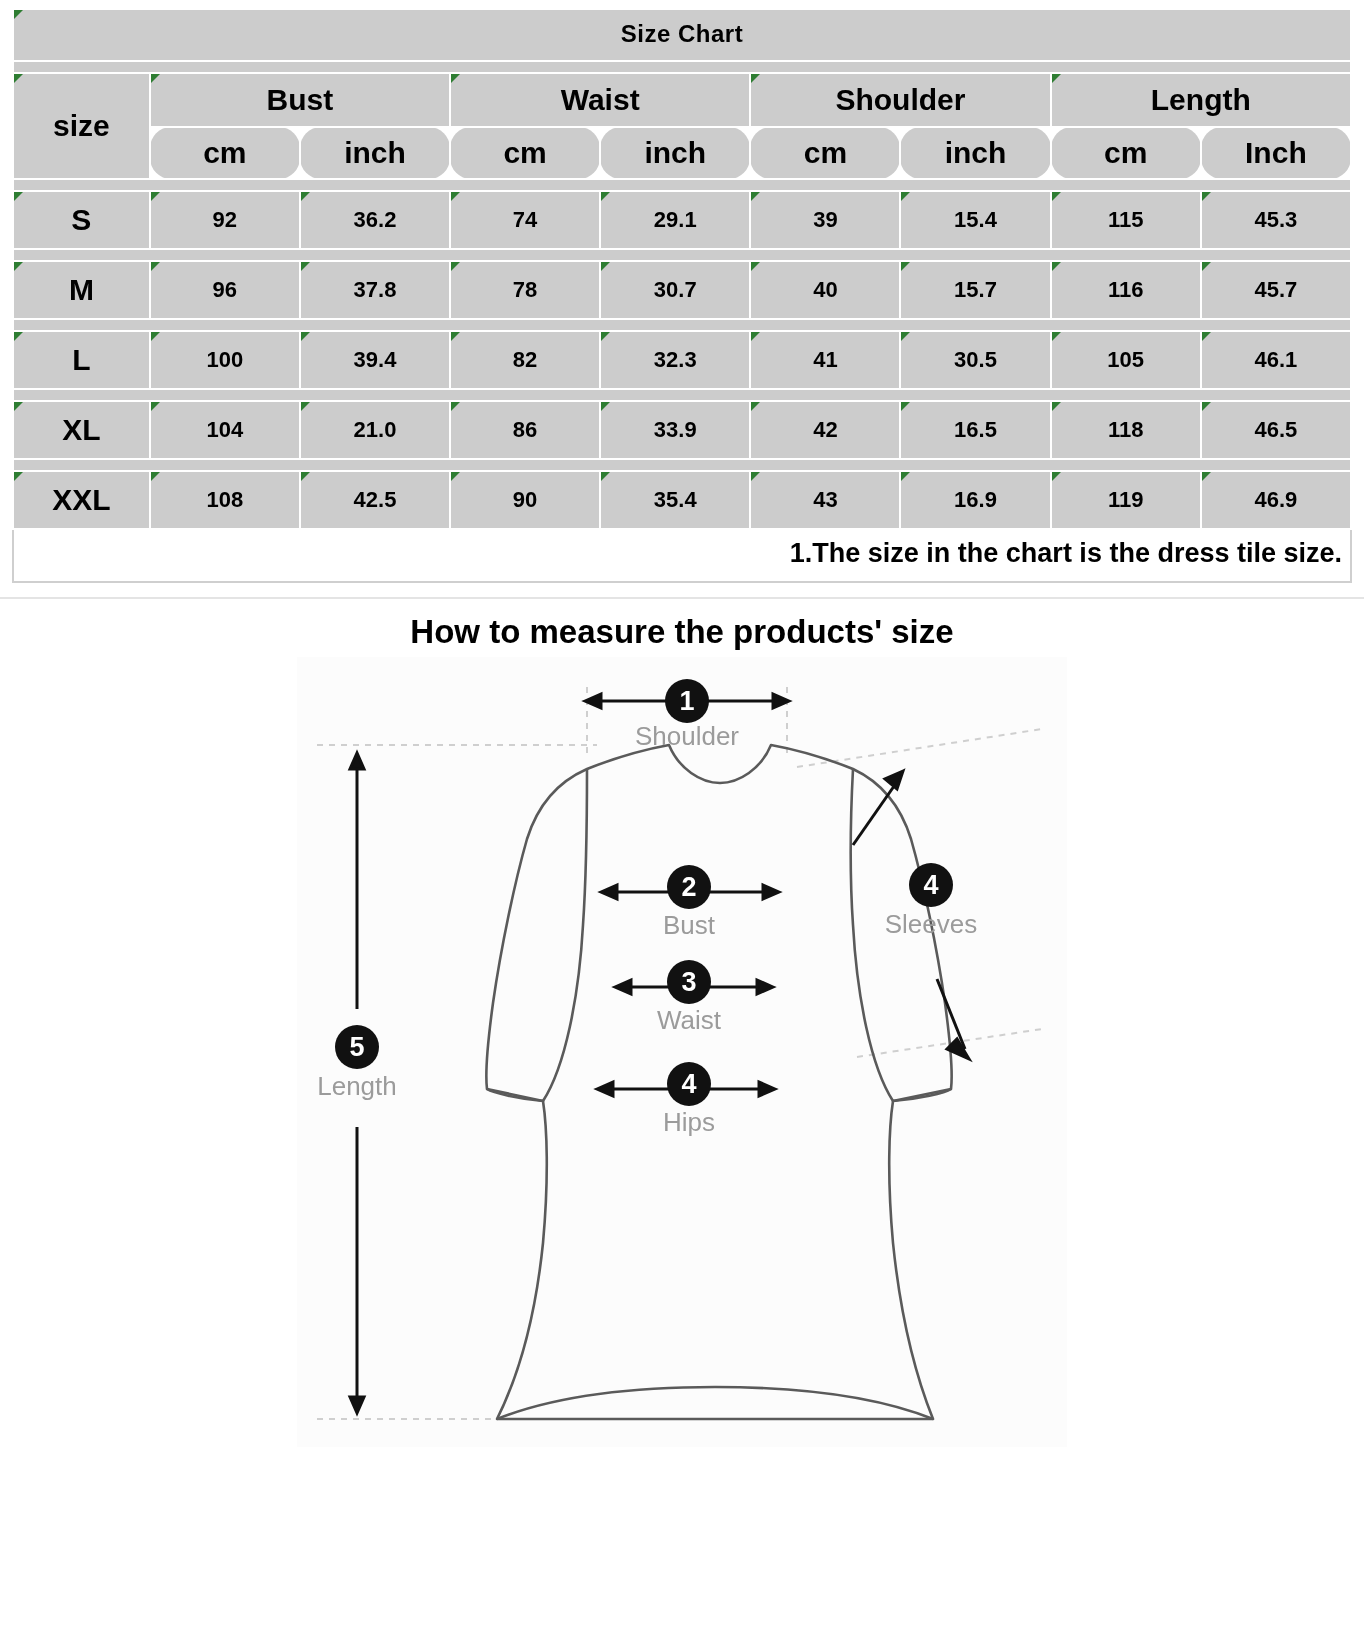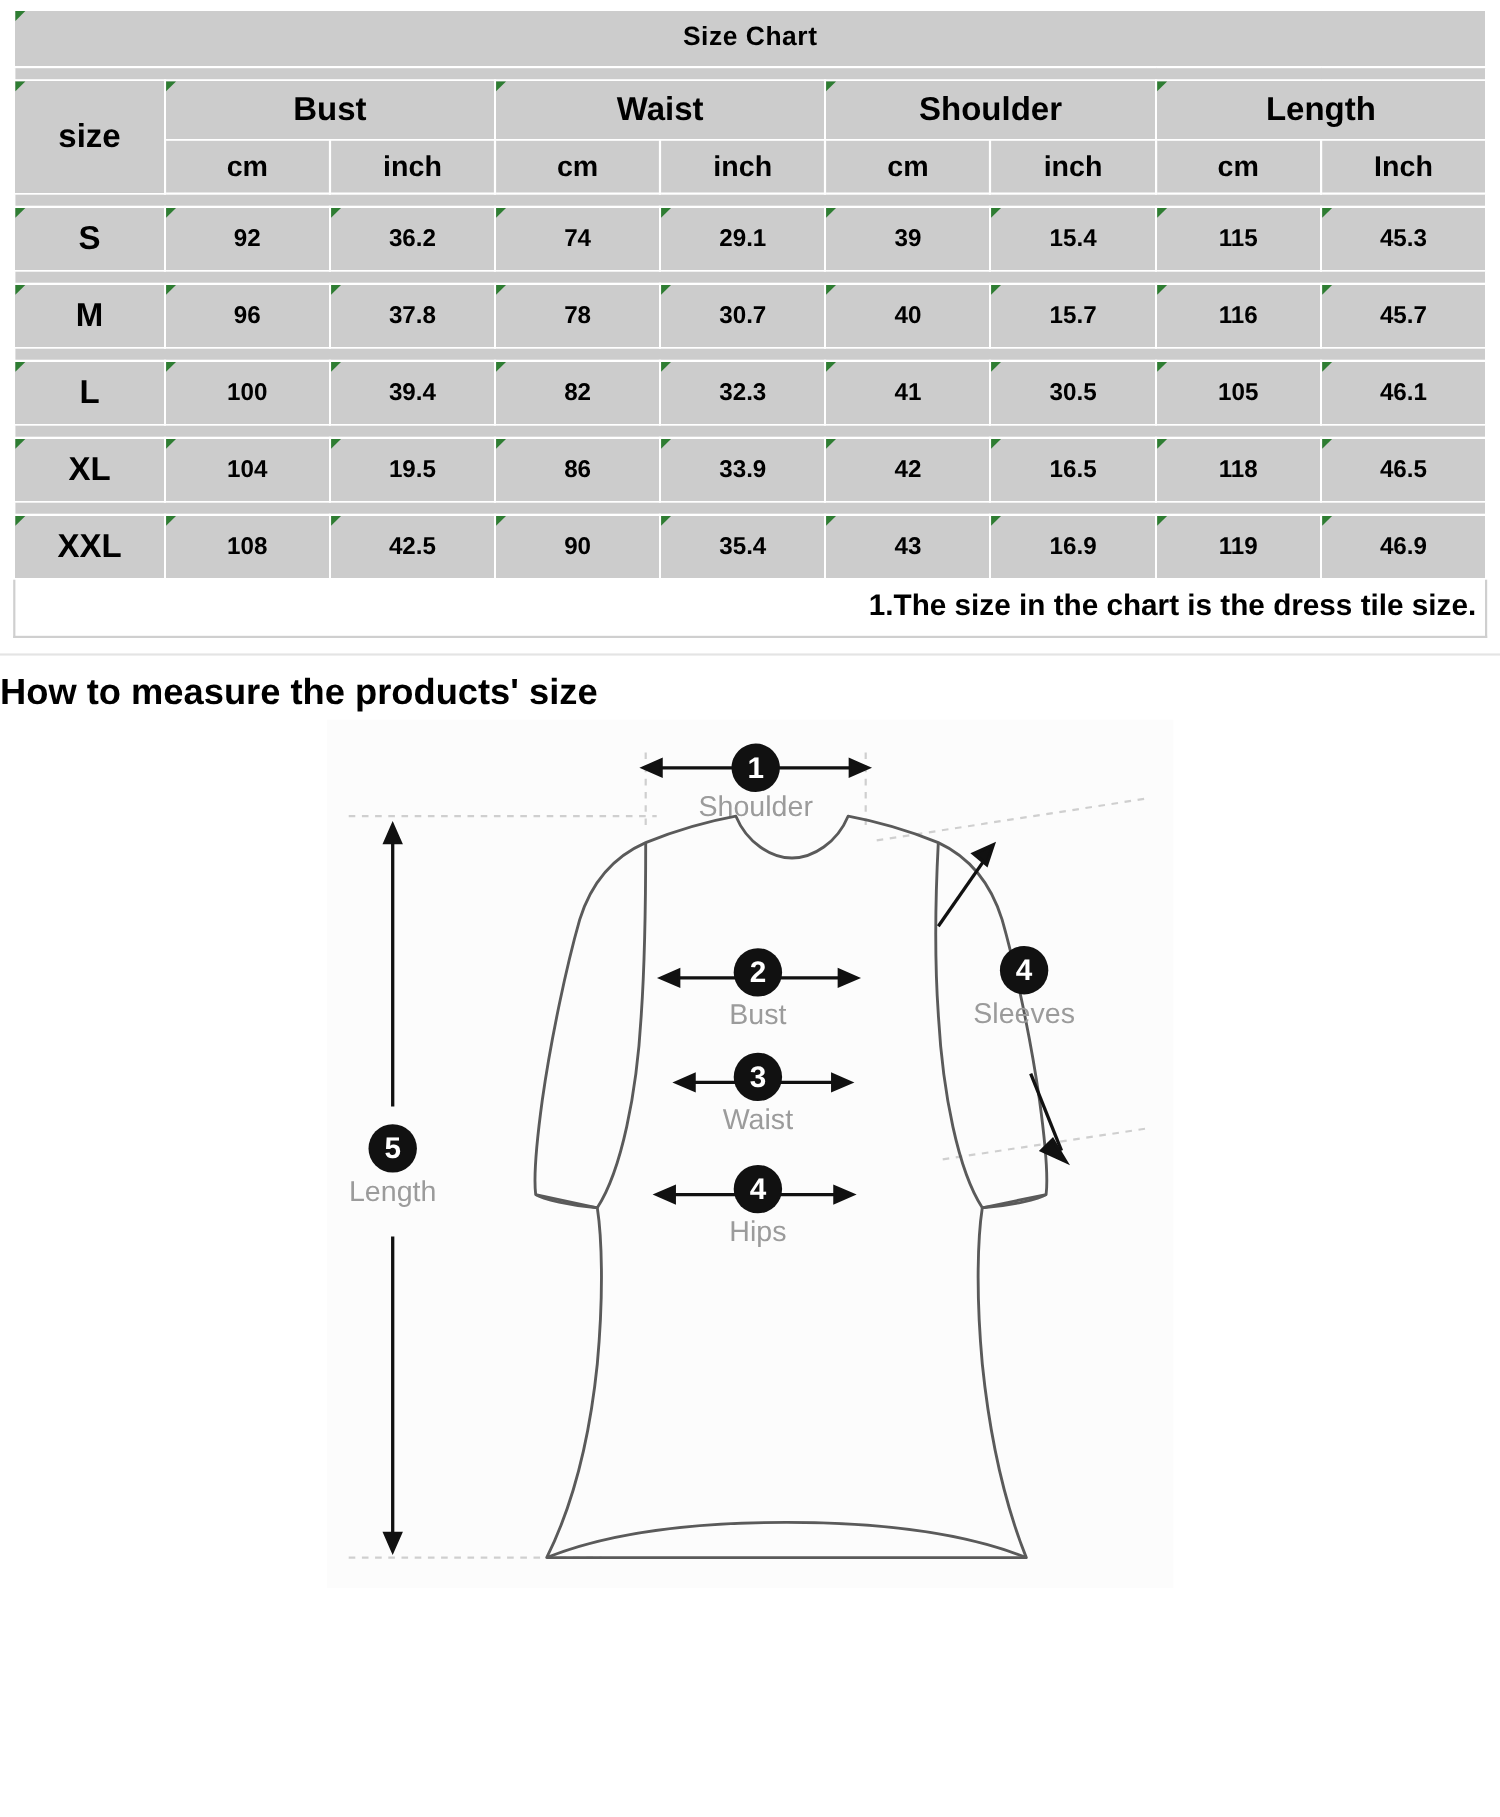--- a/index.html
+++ b/index.html
@@ -47,22 +47,23 @@
     background: #ffffff;
     height: 10px;
     border: none;
     padding: 0;
   }
   .grp-row td {
     font-size: 30px;
     padding: 9px 0;
   }
   .unit-row td {
-    font-size: 26px;
+    font-size: 30px;
     padding: 8px 0;
+    border-radius: 21px;
   }
   .size-col {
     font-size: 30px;
   }
   .data-row td {
     font-size: 22px;
     padding: 11px 0;
   }
   .data-row td.sizename {
     font-size: 30px;
@@ -91,20 +92,21 @@
     text-align: right;
   }
 
   
   .measure {
     margin-top: 14px;
     border-top: 2px solid #e4e4e4;
     padding-top: 14px;
   }
   .measure-title {
+    text-align: center;
     font-size: 33px;
     font-weight: bold;
     margin-bottom: 6px;
   }
   .diagram-holder {
     display: flex;
     justify-content: center;
   }
   svg.diagram {
     display: block;
@@ -209,21 +211,21 @@
           <td class="corner">105</td>
           <td class="corner">46.1</td>
         </tr>
 
         <tr class="spacer-row">
             <td colspan="9"></td>
           </tr>
         <tr class="data-row">
           <td class="sizename corner">XL</td>
           <td class="corner">104</td>
-          <td class="corner">19.5</td>
+          <td class="corner">21.0</td>
           <td class="corner">86</td>
           <td class="corner">33.9</td>
           <td class="corner">42</td>
           <td class="corner">16.5</td>
           <td class="corner">118</td>
           <td class="corner">46.5</td>
         </tr>
 
         <tr class="spacer-row">
             <td colspan="9"></td>

